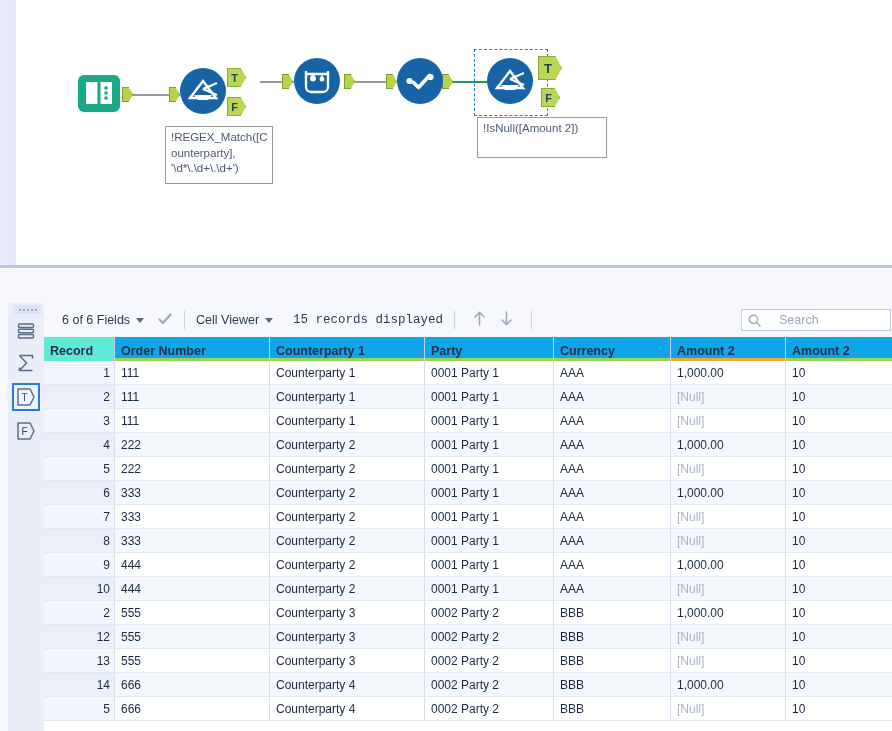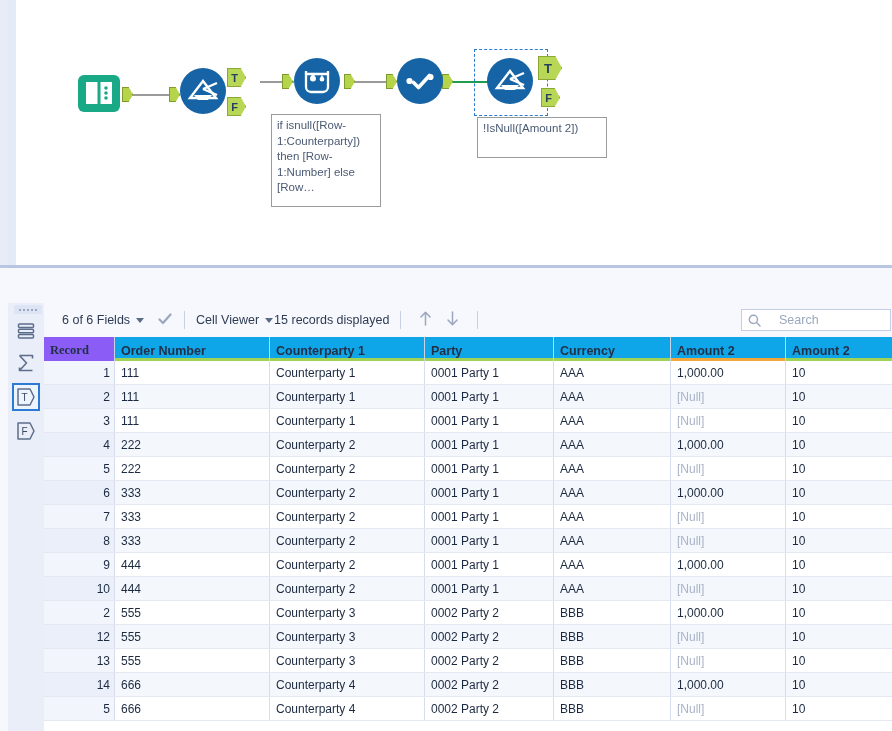--- a/index.html
+++ b/index.html
@@ -216,21 +216,21 @@
     color: #223047;
     height: 21px;
     vertical-align: middle;
     position: relative;
     font-size: 12.5px;
   }
   table.grid th .ul {
     position: absolute; left: 0; bottom: 0;
     height: 3px; width: 100%;
   }
-  table.grid th.rec { background: #8b5cf6; font-family: Liberation Serif, serif; }
+  table.grid th.rec { background: #5eead4; }
   table.grid td {
     border-right: 1px solid #d7dded;
     border-bottom: 1px solid #e3e8f3;
     padding: 1px 6px;
     height: 21px;
     vertical-align: middle;
     color: #1b2a41;
     overflow: hidden;
     white-space: nowrap;
   }
@@ -335,22 +335,22 @@
           <path d="M7 27 h26 l-13 -17 z" fill="none" stroke="#ffffff" stroke-width="2.4"></path>
           <path d="M11 24 h18 l-4 5 h-10 z" fill="#ffffff"></path>
           <path d="M20 18 L34 12" stroke="#ffffff" stroke-width="2.4"></path>
           <path d="M20 18 L34 24" stroke="#ffffff" stroke-width="2.4"></path>
         </svg>
       </div>
     </div>
     <div class="tf-anchor big" style="left:530px; top:56px;">T</div>
     <div class="tf-anchor" style="left:533px; top:88px;">F</div>
 
-
-    <div class="annot" style="left:263px; top:114px; width:110px; height:93px;">if isnull([Row-1:Counterparty]) then [Row-1:Number] else [Row…</div>
+    <div class="annot" style="left:157px; top:126px; width:108px; height:58px;">!REGEX_Match([Counterparty], '\d*\.\d+\.\d+')</div>
+
 
     <div class="annot" style="left:469px; top:117px; width:130px; height:41px;">!IsNull([Amount 2])</div>
   </div>
 
   <div id="results">
     <div class="results-topline"></div>
 
 
     <div class="rail">
       <div class="rail-grip">
@@ -394,21 +394,21 @@
       <div class="tb-check">
         <svg width="16" height="16" viewBox="0 0 16 16">
           <path d="M2.5 8.5 L6 12 L13.5 3.5" fill="none" stroke="#9aa7bc" stroke-width="2.2" stroke-linecap="round" stroke-linejoin="round"></path>
         </svg>
       </div>
       <div class="tb-sep"></div>
       <div class="tb-item">
         <span class="tb-text">Cell Viewer</span>
         <span class="caret"></span>
       </div>
-      <div class="tb-item" style="margin-left:1px;">
+      <div class="tb-item" style="margin-left:20px;font-family:Liberation Mono, monospace;">
         <span class="tb-text">15 records displayed</span>
       </div>
       <div class="tb-sep"></div>
       <div class="tb-arrow">
         <svg width="15" height="17" viewBox="0 0 15 17">
           <path d="M7.5 15 V2.5 M3 7 L7.5 2.2 L12 7" fill="none" stroke="#9aa7bc" stroke-width="1.5" stroke-linecap="round" stroke-linejoin="round"></path>
         </svg>
       </div>
       <div class="tb-arrow">
         <svg width="15" height="17" viewBox="0 0 15 17">

